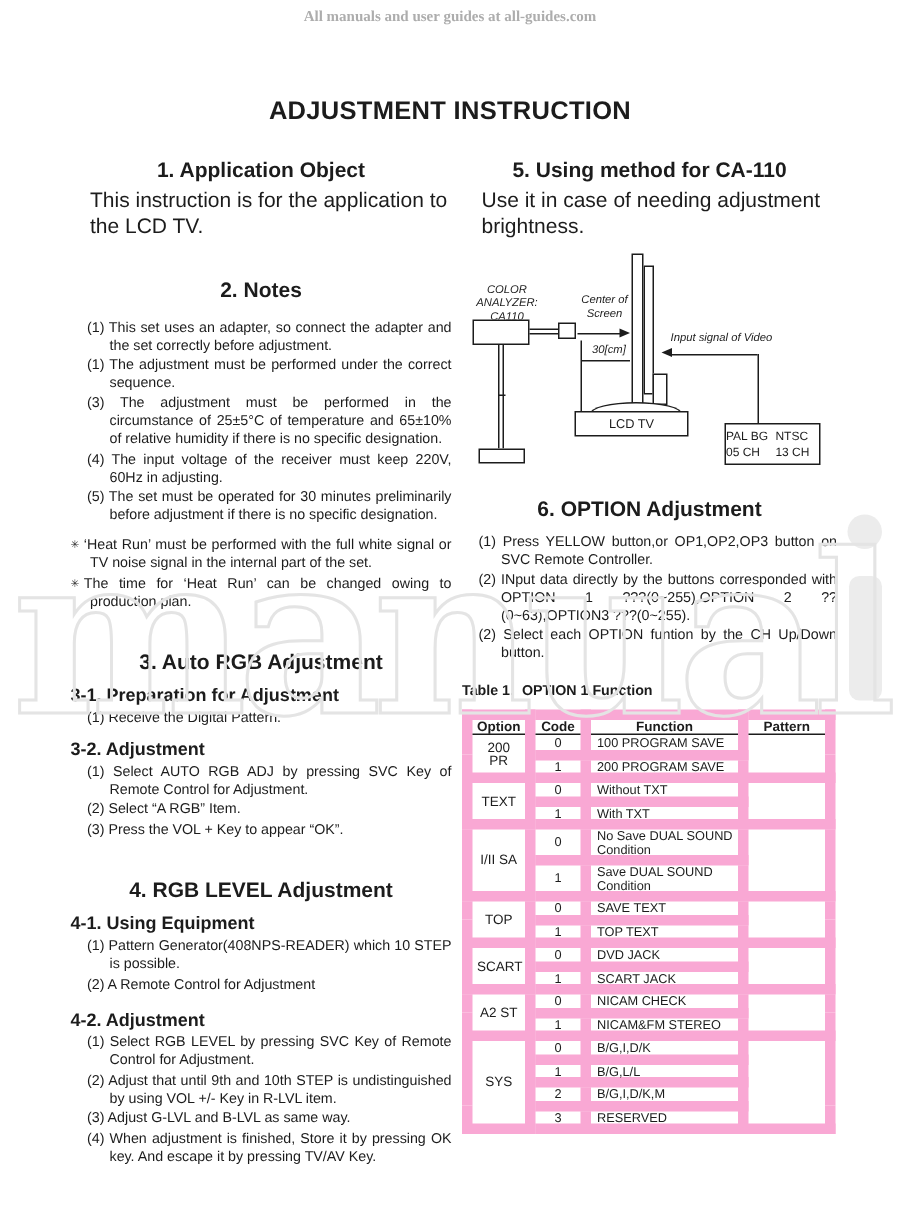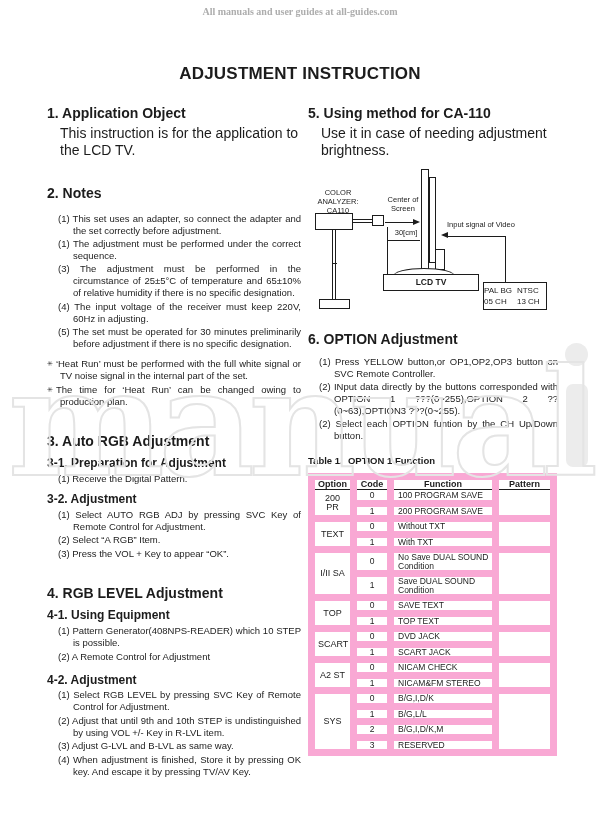--- a/index.html
+++ b/index.html
@@ -12,34 +12,34 @@
           overflow:hidden;font-family:"DejaVu Serif",serif;font-weight:bold;font-size:148px;
           letter-spacing:-6px;color:transparent;-webkit-text-stroke:2px #e4e4e4;pointer-events:none;z-index:4;}
   .wm-dot{position:absolute;left:565px;top:343px;width:23px;height:23px;border-radius:50%;background:#ececec;z-index:0;}
   .wm-bar{position:absolute;left:566px;top:384px;width:22px;height:83px;border-radius:7px;background:#ececec;z-index:0;}
   
   .title{position:absolute;top:64px;left:0;width:600px;margin:0;text-align:center;
          font-size:17px;font-weight:bold;letter-spacing:.2px;z-index:1;}
   .col{position:absolute;top:106px;z-index:1;}
   .col-left{left:47px;width:254px;}
   .col-right{left:308px;width:250px;}
-  h2{margin:0 0 3px 0;font-size:14px;font-weight:bold;line-height:1.12;}
+  h2{margin:0 0 3px 0;font-size:14px;font-weight:bold;line-height:1.12;text-align:center;}
   h3{margin:0 0 2px 0;font-size:12px;font-weight:bold;line-height:1.15;}
   .mt-lg{margin-top:26px;}
   .mt-md{margin-top:11px;}
   .mt-sm{margin-top:8px;}
   .body{margin:0 0 0 13px;font-size:14px;line-height:1.26;}
   .list{padding-left:11px;}
   .li{font-size:9.5px;line-height:1.26;text-align:justify;
       padding-left:15px;text-indent:-15px;margin:0 0 1.5px 0;}
   .li.star{margin-left:-11px;padding-left:13px;text-indent:-13px;}
   .star-m{font-size:7px;margin-right:3px;vertical-align:1px;color:#333;}
   
   .diagram{position:relative;width:250px;height:150px;margin-top:6px;}
-  .diagram .lbl{position:absolute;font-size:7.5px;line-height:1.18;text-align:center;color:#1c1c1c;}
+  .diagram .lbl{position:absolute;font-size:7.5px;line-height:1.18;text-align:center;color:#1c1c1c;font-style:italic;}
   .box{position:absolute;border:1.5px solid #1c1c1c;background:#fff;box-sizing:border-box;}
   .hline{position:absolute;height:1px;background:#1c1c1c;}
   .vline{position:absolute;width:1px;background:#1c1c1c;}
   .arr{position:absolute;width:0;height:0;}
   .arr.right{border-left:7px solid #1c1c1c;border-top:3.5px solid transparent;border-bottom:3.5px solid transparent;}
   .arr.left{border-right:7px solid #1c1c1c;border-top:3.5px solid transparent;border-bottom:3.5px solid transparent;}
   .arm{position:absolute;height:2px;border-top:1px solid #1c1c1c;border-bottom:1px solid #1c1c1c;}
   .pole{position:absolute;width:4px;border-left:1px solid #1c1c1c;border-right:1px solid #1c1c1c;box-sizing:border-box;}
   .curve{position:absolute;border:1.5px solid #1c1c1c;border-bottom:none;
          border-radius:50% 50% 0 0 / 100% 100% 0 0;box-sizing:border-box;background:#fff;}
@@ -143,21 +143,21 @@
       <div class="arr right" style="left:105px;top:53px;"></div>
 
       <div class="vline" style="left:79px;top:61px;height:50px;"></div>
       <div class="lbl" style="left:82px;top:63px;width:32px;">30[cm]</div>
       <div class="hline" style="left:80px;top:74px;width:32px;"></div>
 
       <div class="box" style="left:113px;top:3px;width:8px;height:104px;"></div>
       <div class="box" style="left:121px;top:11px;width:7px;height:86px;"></div>
       <div class="box" style="left:127px;top:83px;width:10px;height:21px;"></div>
       <div class="curve" style="left:85px;top:102px;width:62px;height:8px;"></div>
-      <div class="box cap" style="left:75px;top:108px;width:96px;height:17px;font-weight:bold;">
+      <div class="box cap" style="left:75px;top:108px;width:76px;height:17px;">
           <span>LCD TV</span>
         </div>
 
       <div class="lbl" style="left:139px;top:55px;width:82px;text-align:left;">Input signal of Video</div>
       <div class="arr left" style="left:133px;top:66.5px;"></div>
       <div class="hline" style="left:139px;top:70px;width:58px;"></div>
       <div class="vline" style="left:197px;top:70px;height:46px;"></div>
       <div class="box pal" style="left:175px;top:116px;width:64px;height:28px;">
         <span>PAL BG 05 CH</span>
         <span>NTSC 13 CH</span>

